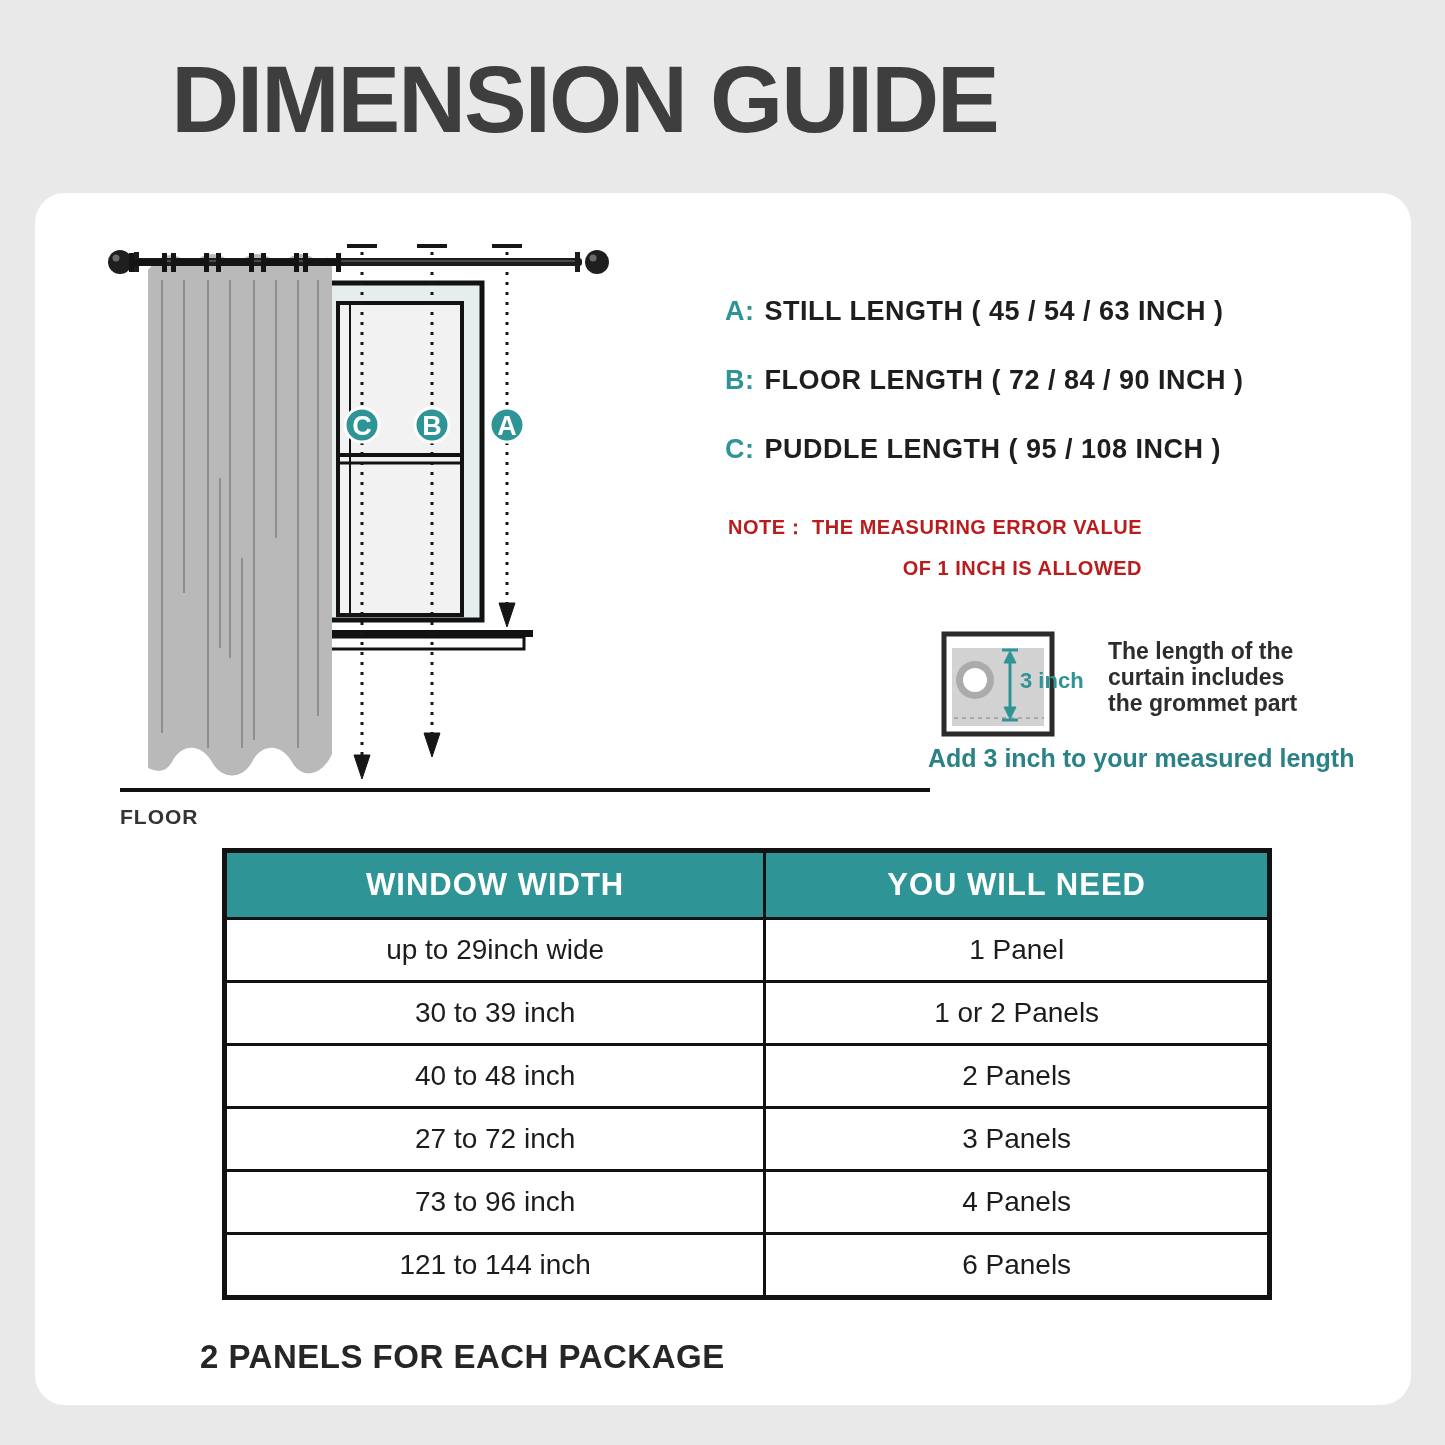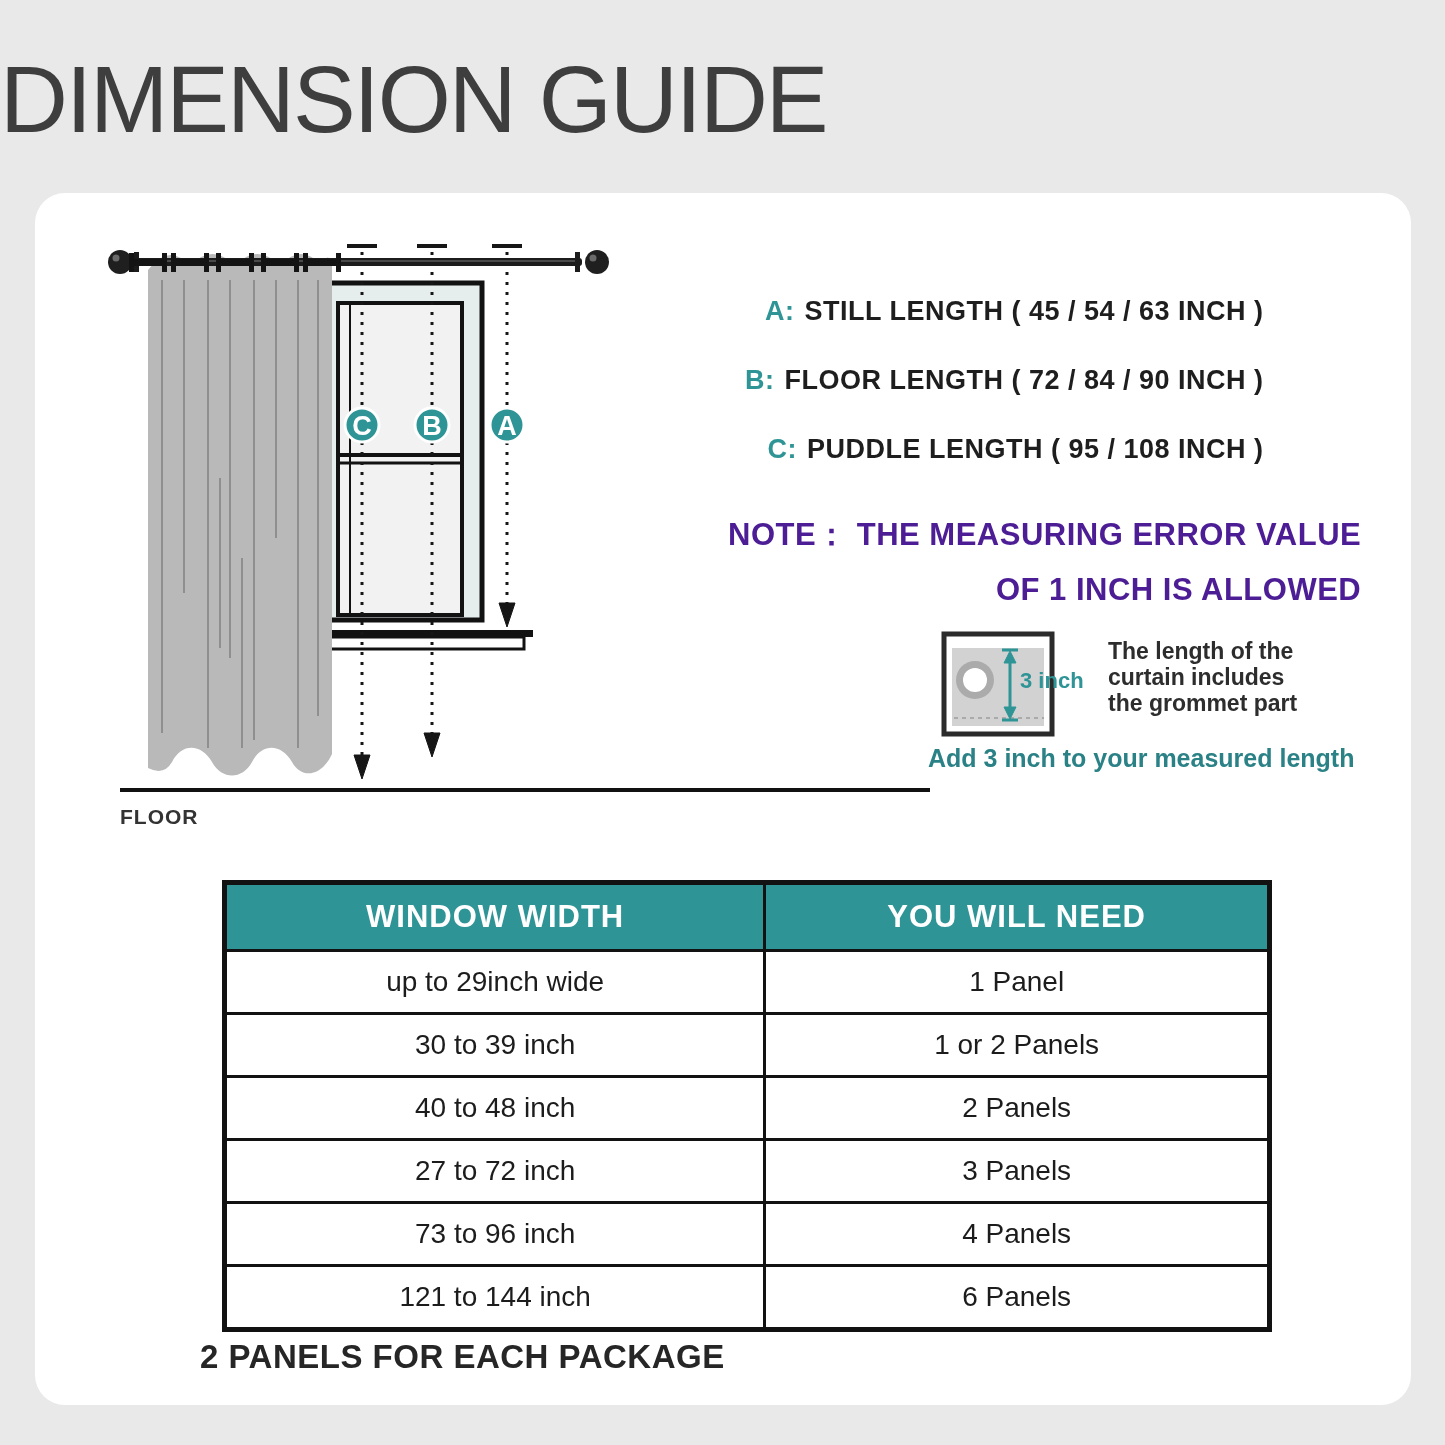--- a/index.html
+++ b/index.html
@@ -6,42 +6,42 @@
   body{
     width:1445px;height:1445px;position:relative;overflow:hidden;
     background:#e9e9e9;
     font-family:"Liberation Sans", sans-serif;
   }
   .card{
     position:absolute;left:35px;top:193px;width:1376px;height:1212px;
     background:#ffffff;border-radius:30px;
   }
   .page-title{
-    position:absolute;left:0;top:46px;width:1169px;
-    font-size:94px;font-weight:400;letter-spacing:-2px;color:#3e3e3e;
+    position:absolute;left:0;top:46px;width:1169px;text-align:center;
+    font-size:94px;font-weight:700;letter-spacing:-2px;color:#3e3e3e;
   }
   .diagram-svg{position:absolute;left:90px;top:228px;}
   .grommet-svg{position:absolute;left:940px;top:630px;}
 
-  .measure-list{position:absolute;left:745px;top:296px;text-align:right;}
+  .measure-list{position:absolute;left:725px;top:296px;}
   .measure-row{font-size:27px;font-weight:700;color:#1e1e1e;margin-bottom:38px;letter-spacing:.5px;white-space:nowrap;}
   .measure-prefix{color:#2e9496;margin-right:10px;}
 
-  .note-block{position:absolute;left:728px;top:514px;color:#4c1d95;font-weight:700;font-size:31px;letter-spacing:.5px;}
+  .note-block{position:absolute;left:728px;top:514px;color:#b91c1c;font-weight:700;font-size:20px;letter-spacing:.5px;}
   .note-line2{margin-left:82px;margin-top:16px;text-align:right;}
 
   .grommet-desc{
     position:absolute;left:1108px;top:638px;
     font-size:23px;font-weight:700;color:#2d2d2d;line-height:26px;white-space:pre-line;
   }
   .grommet-tip{position:absolute;left:928px;top:744px;font-size:25px;font-weight:700;color:#2a8186;white-space:nowrap;}
 
   table.panels{
     position:absolute;left:222px;top:848px;width:1050px;
-    border-collapse:collapse;table-layout:fixed;border:5px solid #121212;background:#86efac;margin-top:32px;
+    border-collapse:collapse;table-layout:fixed;border:5px solid #121212;background:#86efac;
   }
   table.panels th{
     background:#2e9496;color:#ffffff;font-size:31px;font-weight:700;letter-spacing:1px;
     height:62px;border:3px solid #121212;text-align:center;
   }
   table.panels td{
     height:58px;border:3px solid #121212;text-align:center;
     font-size:28px;font-weight:400;color:#1c1c1c;background:#ffffff;
   }
   .col-width{width:51.7%;}

